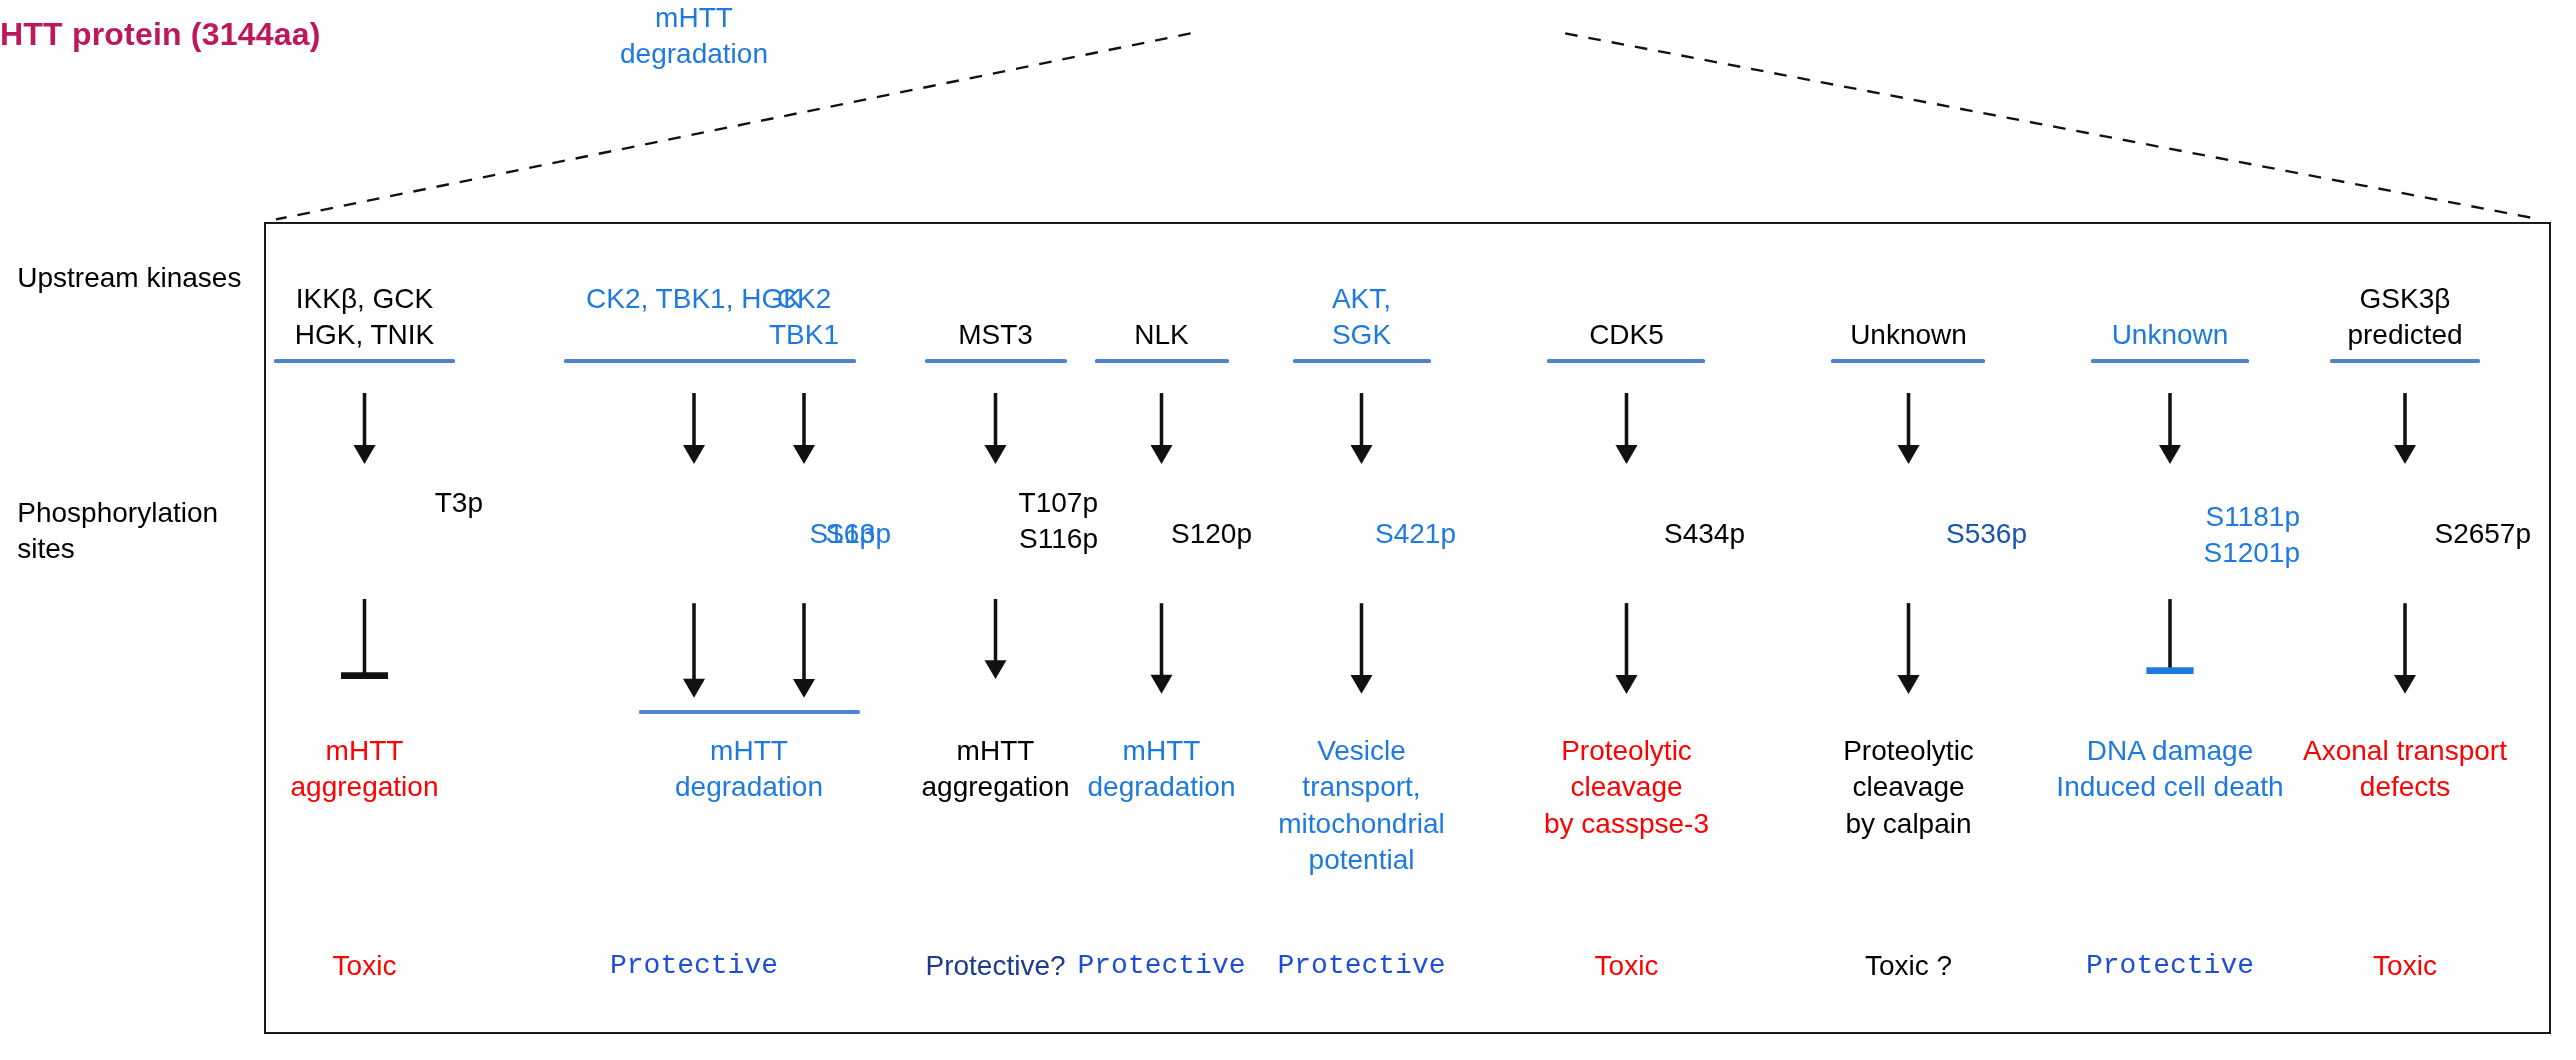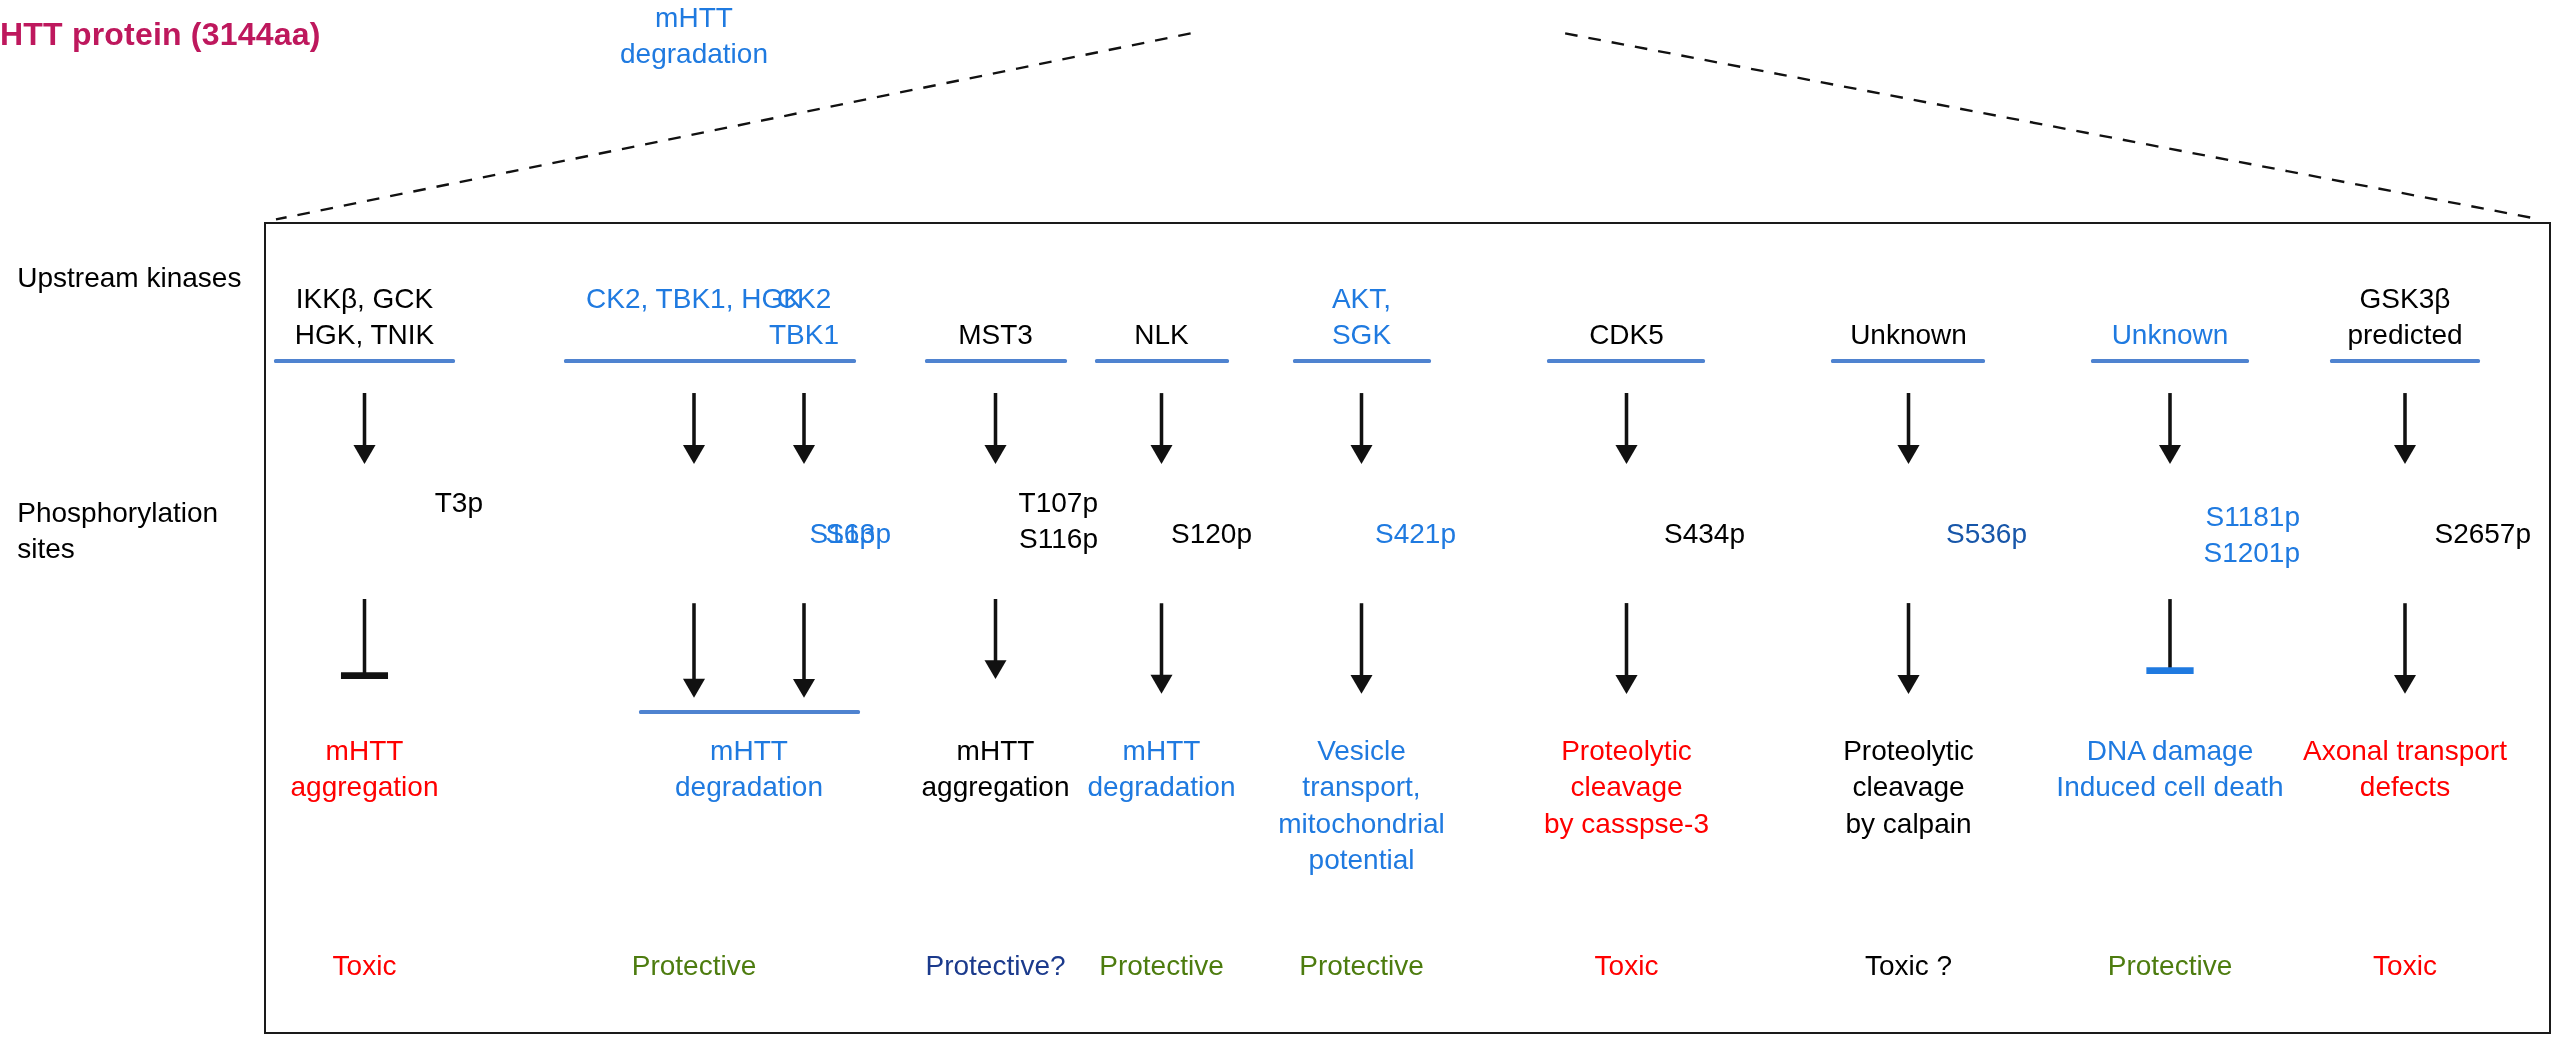--- a/index.html
+++ b/index.html
@@ -118,21 +118,21 @@
 
   
   .verdict{
     position:absolute;
     left:-16px; right:-16px;
     text-align:center;
     font-size:28px;
     white-space:nowrap;
   }
   .verdict.black{ color:#000000; }
-  .verdict.blue { color:#4d7c0f; }
+  .verdict.blue { color:#1d4ed8;font-family:Liberation Mono, monospace; }
   .verdict.navy { color:#1b3a8c; }
   .verdict.red  { color:#ff0000; }
 
   
   .bracket{
     position:absolute;
     height:4px;
     background:#4f83d0;
     border-radius:1.6px;
   }

